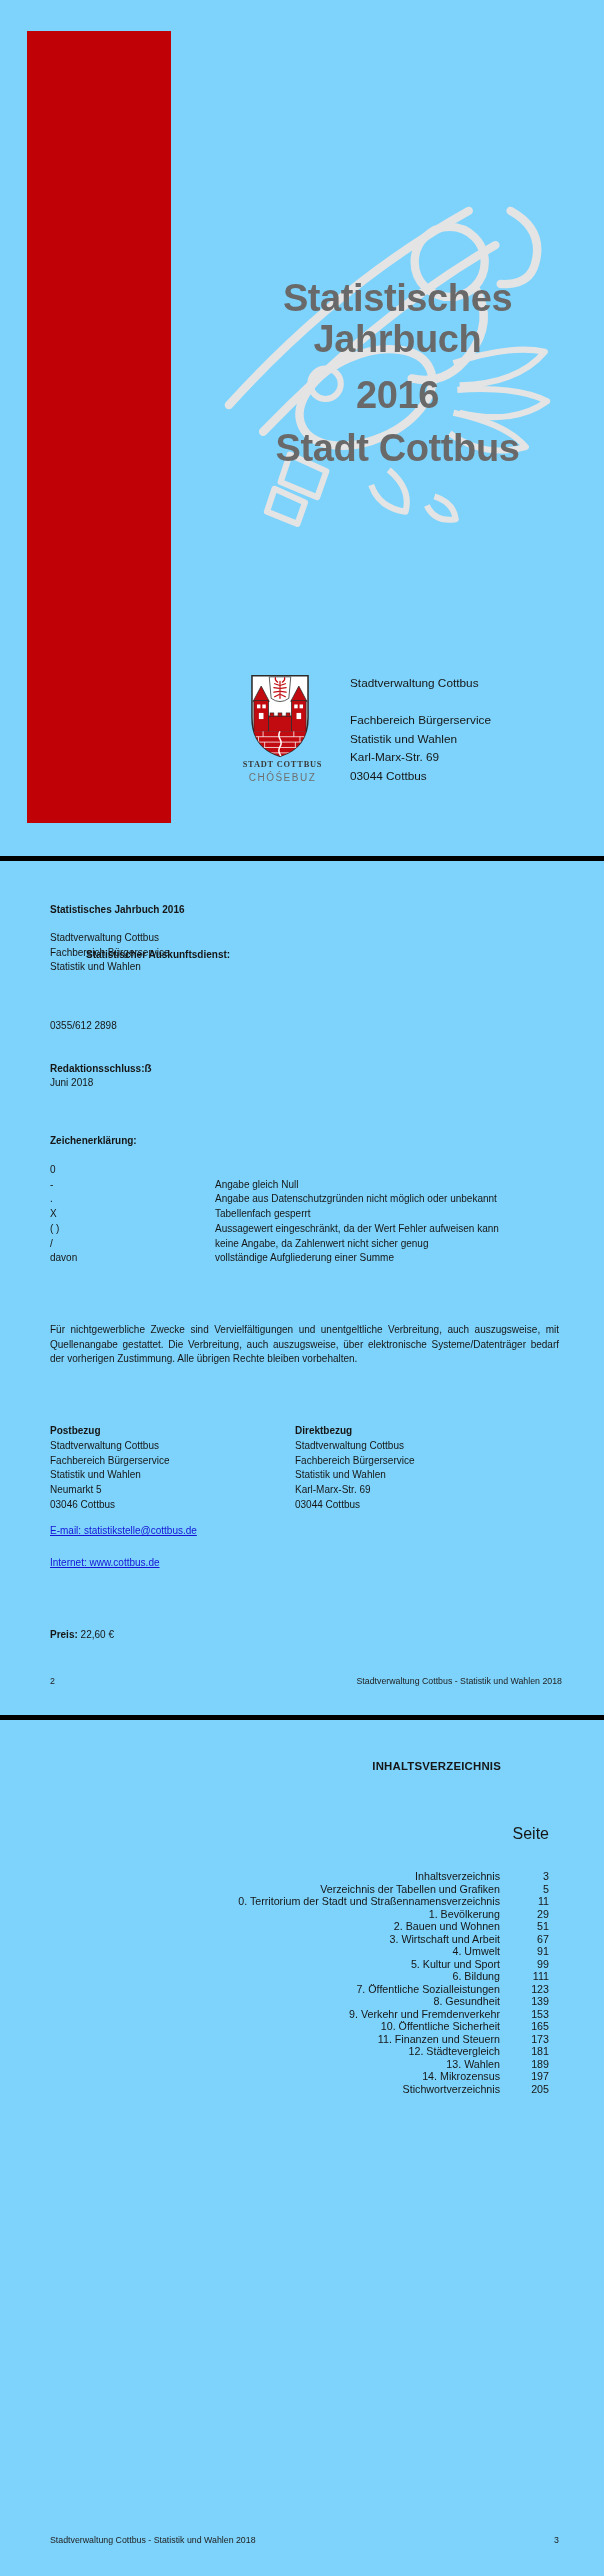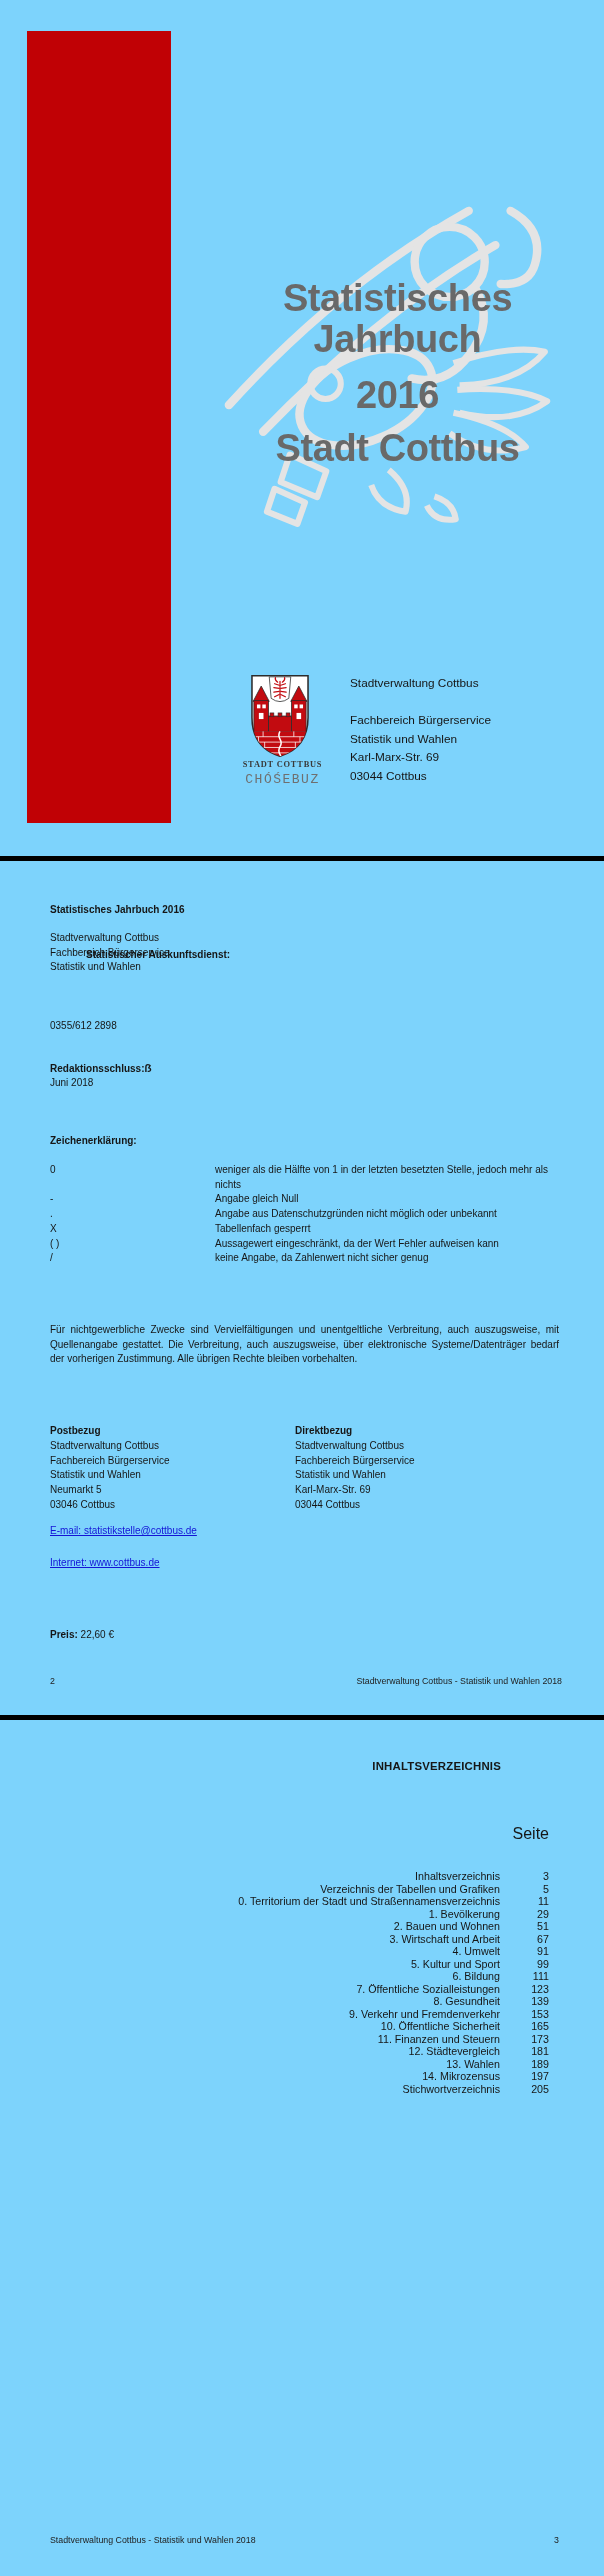--- a/index.html
+++ b/index.html
@@ -17,21 +17,21 @@
   .p1-red-bar{left:27.4px;top:31px;width:144px;height:792px;background:#c00105;}
   .p1-watermark{left:217px;top:169px;width:342px;height:364px;}
   .cover-title{left:180px;width:435px;text-align:center;
     font-size:38px;font-weight:bold;color:#696969;line-height:1;letter-spacing:-0.4px;}
   .ct1{top:279px;} .ct2{top:320px;} .ct3{top:376px;} .ct4{top:429px;}
   .p1-logo{left:249px;top:673px;width:62px;height:86px;}
   .logo-cap1{left:229px;top:760px;width:107px;text-align:center;
     font-family:"Liberation Serif","DejaVu Serif",serif;font-size:8.4px;font-weight:bold;
     letter-spacing:0.8px;color:#3a3a3a;}
   .logo-cap2{left:229px;top:772px;width:107px;text-align:center;
-    font-family:Liberation Mono, monospace;font-size:13px;
+    font-family:Liberation Sans, sans-serif;font-size:10px;
     letter-spacing:1.5px;color:#6f6f6f;}
   .p1-address-org{left:350px;top:674px;font-size:11.8px;line-height:18.3px;}
   .p1-address-rest{left:350px;top:711px;font-size:11.8px;line-height:18.5px;}
 
   .page-sep1{left:0;top:856px;width:605px;height:5.3px;background:#000;}
   .page-sep2{left:0;top:1715px;width:605px;height:4.6px;background:#000;}
 
   
   .p2{left:50px;font-size:10px;line-height:14.7px;}
   .p2-heading{top:903px;font-weight:bold;}
@@ -174,41 +174,44 @@
   <div class="abs p2 p2-ausk-value">0355/612 2898</div>
 
   <div class="abs p2 p2-redak-label">Redaktionsschluss:ẞ</div>
   <div class="abs p2 p2-redak-value">Juni 2018</div>
 
   <div class="abs p2 p2-zeichen">Zeichenerklärung:</div>
 
   <div class="abs p2 p2-legend">
     <div class="legend-row">
       <div class="legend-sym">0</div>
-      <div class="legend-desc">weniger als die Hälfte von 1 in der letzten besetzten Stelle, jedoch mehr als nichts</div>
     </div>
     <div class="legend-row">
       <div class="legend-sym">-</div>
       <div class="legend-desc">Angabe gleich Null</div>
     </div>
     <div class="legend-row">
       <div class="legend-sym">.</div>
       <div class="legend-desc">Angabe aus Datenschutzgründen nicht möglich oder unbekannt</div>
     </div>
     <div class="legend-row">
       <div class="legend-sym">X</div>
       <div class="legend-desc">Tabellenfach gesperrt</div>
     </div>
     <div class="legend-row">
       <div class="legend-sym">( )</div>
       <div class="legend-desc">Aussagewert eingeschränkt, da der Wert Fehler aufweisen kann</div>
     </div>
     <div class="legend-row">
       <div class="legend-sym">/</div>
       <div class="legend-desc">keine Angabe, da Zahlenwert nicht sicher genug</div>
+    </div>
+    <div class="legend-row">
+      <div class="legend-sym">davon</div>
+      <div class="legend-desc">vollständige Aufgliederung einer Summe</div>
     </div>
   </div>
 
   <div class="abs p2 p2-copy">Für nichtgewerbliche Zwecke sind Vervielfältigungen und unentgeltliche Verbreitung, auch auszugsweise, mit Quellenangabe gestattet. Die Verbreitung, auch auszugsweise, über elektronische Systeme/Datenträger bedarf der vorherigen Zustimmung. Alle übrigen Rechte bleiben vorbehalten.</div>
 
   <div class="abs p2 p2-post">
     <div class="bezug-heading">Postbezug</div>
     <div>Stadtverwaltung Cottbus</div>
     <div>Fachbereich Bürgerservice</div>
     <div>Statistik und Wahlen</div>

